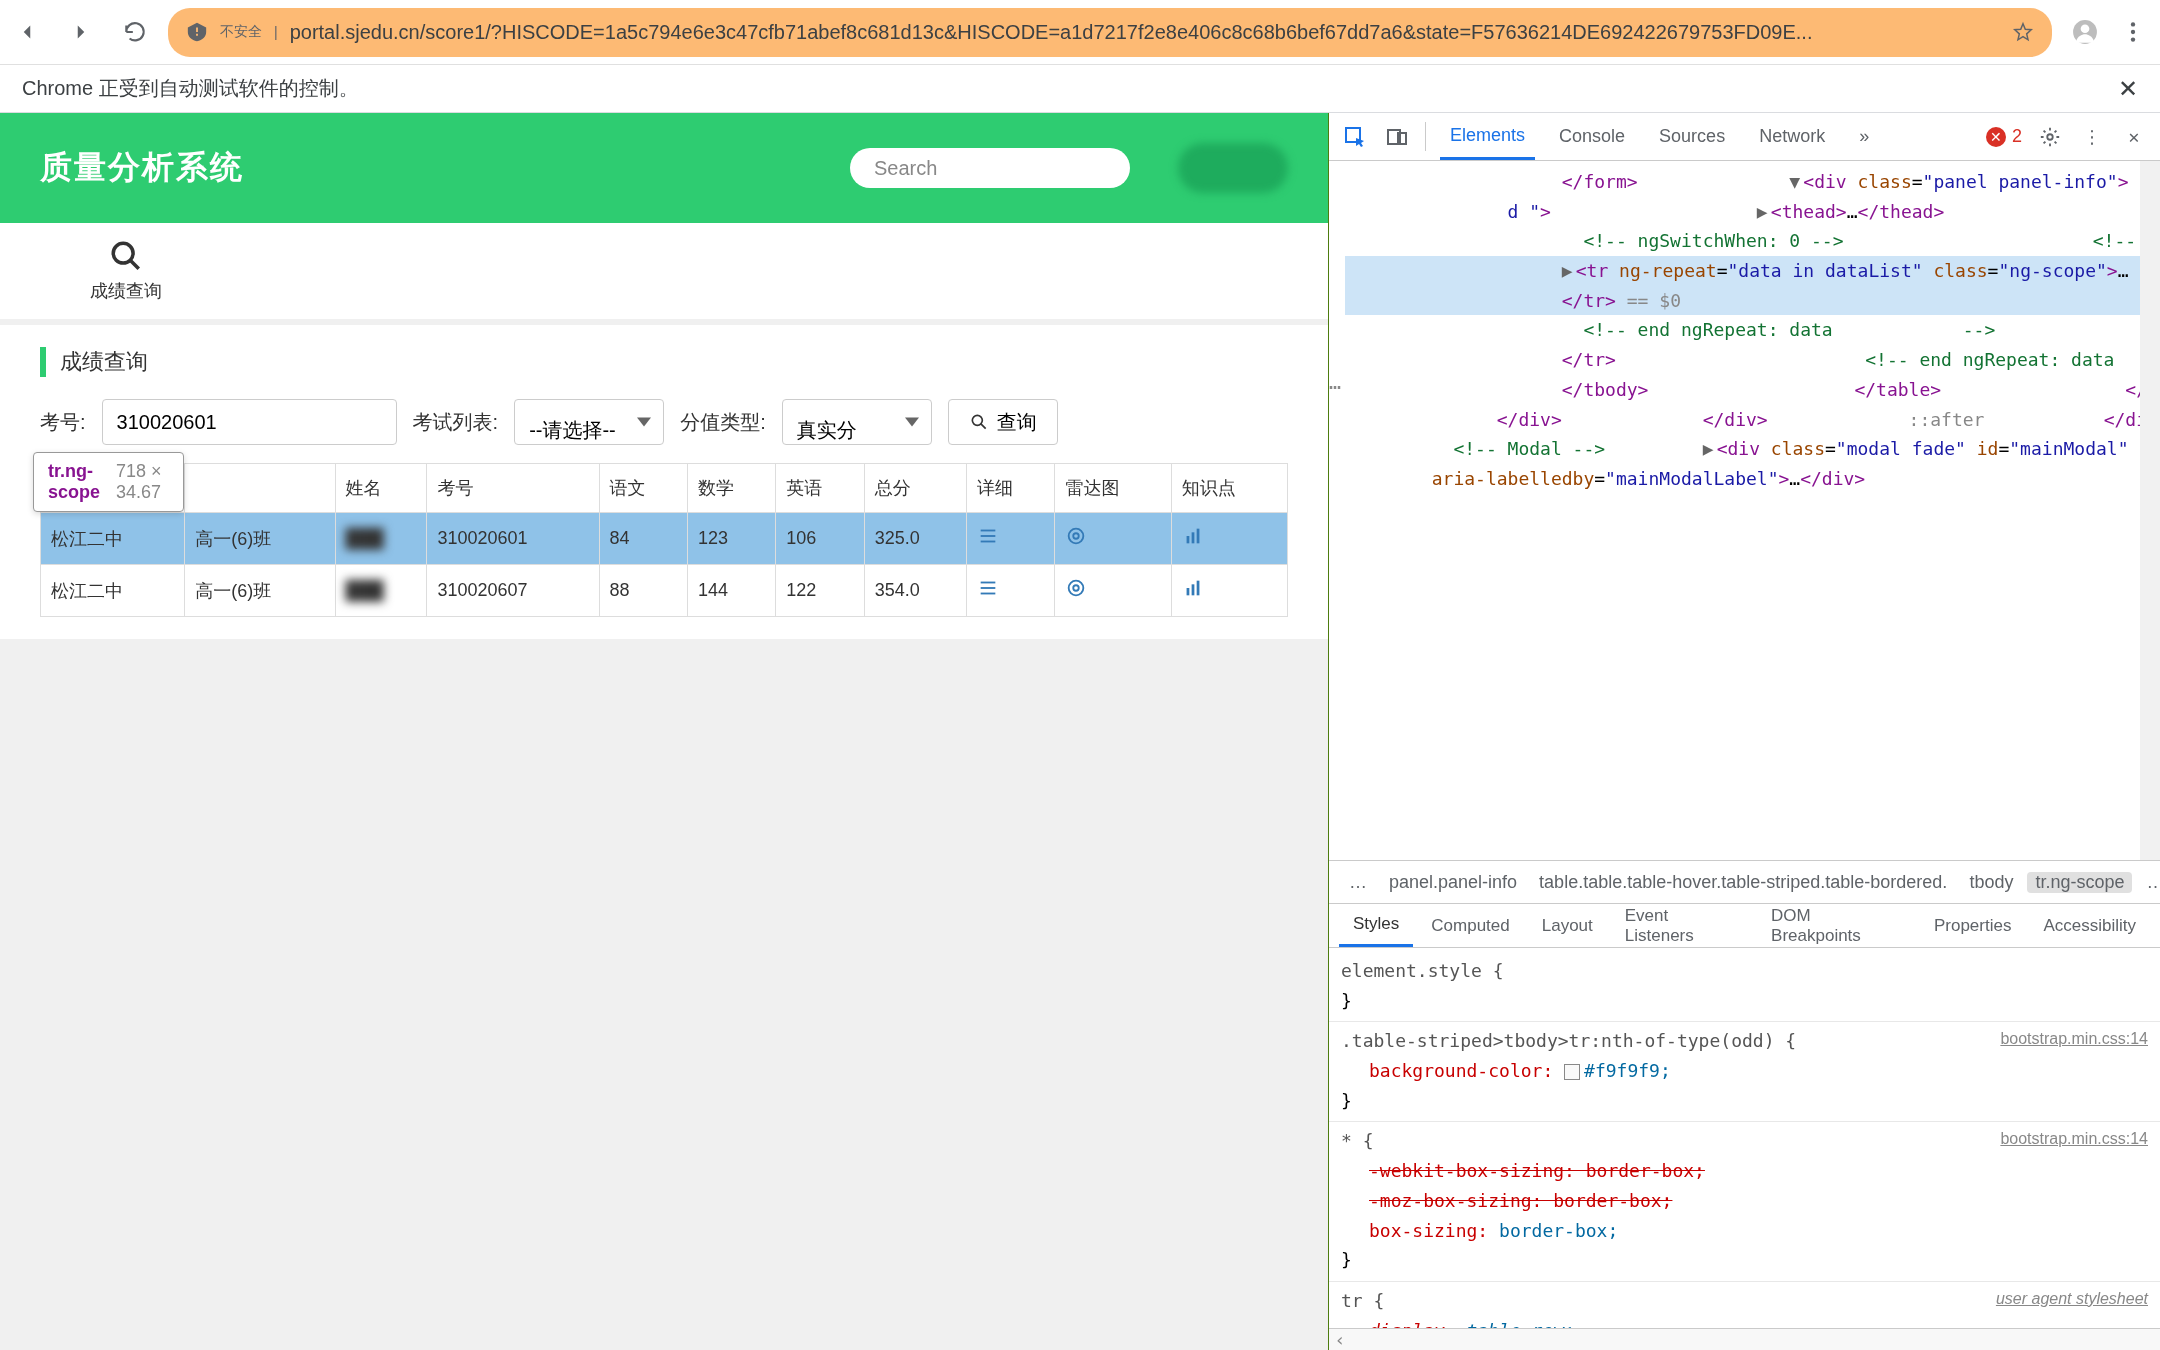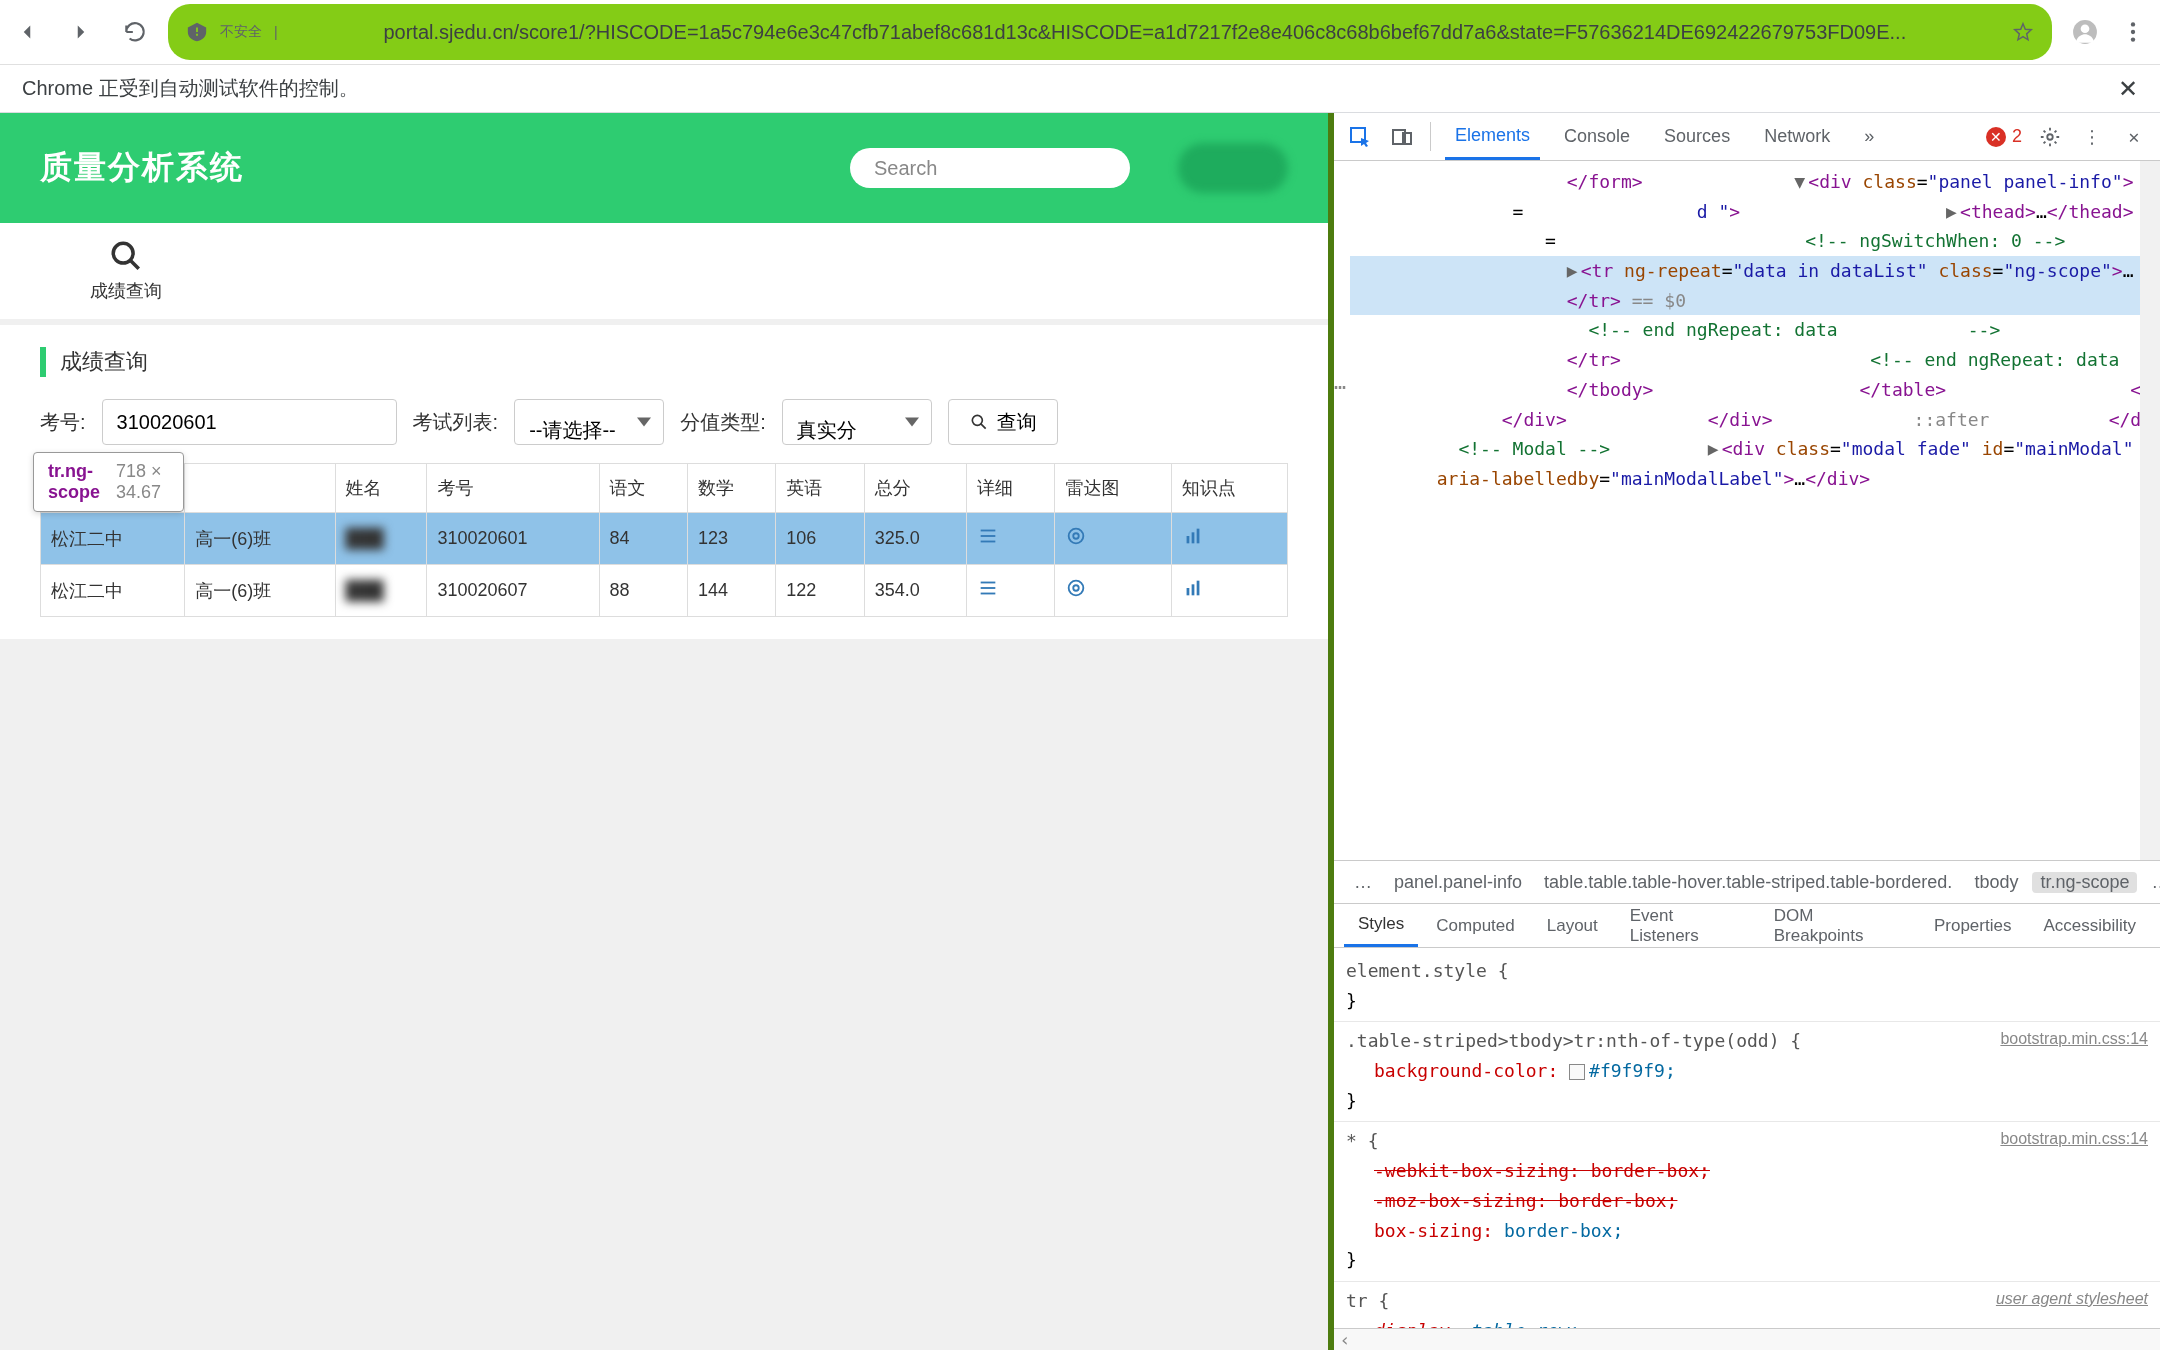--- a/index.html
+++ b/index.html
@@ -3,21 +3,21 @@
 <meta charset="utf-8">
 <style>
   * { box-sizing: border-box; margin: 0; padding: 0; }
   body { font-family: Arial, "Microsoft YaHei", sans-serif; font-size: 14px; background: #fff; width: 2160px; height: 1350px; transform-origin: top left; position: relative; }
   
   
   .browser-bar { height: 65px; display: flex; align-items: center; padding: 0 14px; background: #fff; border-bottom: 1px solid #e0e0e0; gap: 20px; }
   .nav-buttons { display: flex; gap: 28px; align-items: center; }
   .nav-btn { width: 26px; height: 26px; display:flex;align-items:center;justify-content:center; color:#5f6368; cursor:pointer; }
   .nav-btn svg { width: 26px; height: 26px; }
-  .url-bar { flex: 1; height: 56px; background: #84cc16; border-radius: 22px; display:flex; align-items:center; padding: 0 18px; gap: 12px; color:#5f6368;text-align:center; }
+  .url-bar { flex: 1; height: 49px; background: #fdba74; border-radius: 22px; display:flex; align-items:center; padding: 0 18px; gap: 12px; color:#5f6368; }
   .url-text { flex:1; white-space: nowrap; overflow:hidden; text-overflow: ellipsis; color:#3c4043; font-size: 20px; }
   .right-icons { display:flex; gap: 22px; align-items:center; }
   
   .infobar { height: 48px; background:#fff; display:flex; align-items:center; padding:0 22px; font-size: 20px; color:#3c4043; border-bottom:1px solid #dadce0; justify-content:space-between;}
   
   .content-row { display:flex; height: calc(100% - 65px - 48px); }
   
   
   .page { width: 1328px; background:#f0f0f0; position:relative; overflow:hidden; }
   .header-green { height: 110px; background: #2ecc71; display:flex; align-items:center; padding: 0 40px; gap: 30px; }
@@ -47,21 +47,21 @@
   .table td { border:1px solid #ddd; padding:12px 10px; color:#333;}
   .row-highlight { background:#8fc2e8 !important; }
   .icon-cell svg { width:22px; height:22px; }
   .blur-cell { filter: blur(5px); color:#999; }
   
   .hover-tooltip { position:absolute; left:128px; top:460px; background:#fff; border:1px solid #999; border-radius:4px; padding:8px 14px; font-size:18px; box-shadow:0 2px 6px rgba(0,0,0,0.15); display:flex; gap:14px; align-items:center;}
   .tt-selector { color:#881391; font-weight:bold;}
   .tt-dims { color:#888; }
   
   
-  .devtools { flex:1; display:flex; flex-direction:column; border-left:6px solid #4d7c0f; background:#fff; font-family: Menlo, Consolas, monospace; font-size:18px; min-width:0;}
+  .devtools { flex:1; display:flex; flex-direction:column; border-left:1px solid #4d7c0f; background:#fff; font-family: Menlo, Consolas, monospace; font-size:18px; min-width:0;}
   .dt-top { height:48px; border-bottom:1px solid #cacaca; display:flex; align-items:center; padding:0 12px; gap:14px; }
   .dt-top .tab { padding: 0 10px; height:100%; display:flex;align-items:center; color:#5f6368; cursor:pointer; font-family: Arial, sans-serif;}
   .dt-top .tab.active { color:#1a73e8; border-bottom:3px solid #1a73e8; }
   .dt-icon { width:28px; height:28px; display:flex;align-items:center;justify-content:center; color:#5f6368;}
   .dt-icon.active { color:#1a73e8; }
   .error-badge { margin-left:auto; display:flex; align-items:center; gap:6px; color:#d93025; font-family: Arial, sans-serif;}
   .error-badge .dot { width:20px;height:20px;border-radius:50%;background:#d93025;color:#fff;display:flex;align-items:center;justify-content:center;font-size:14px;}
   
   .dom-tree { flex:1; overflow:auto; padding:6px 0 6px 16px; line-height:1.65; position:relative;}
   .dom-line { white-space:pre; }

